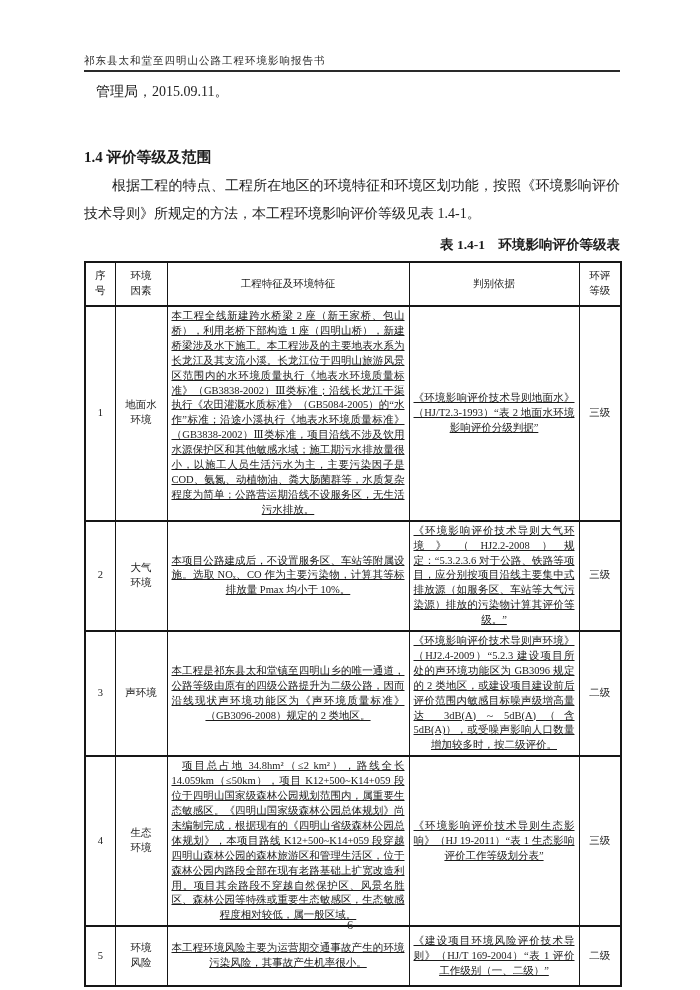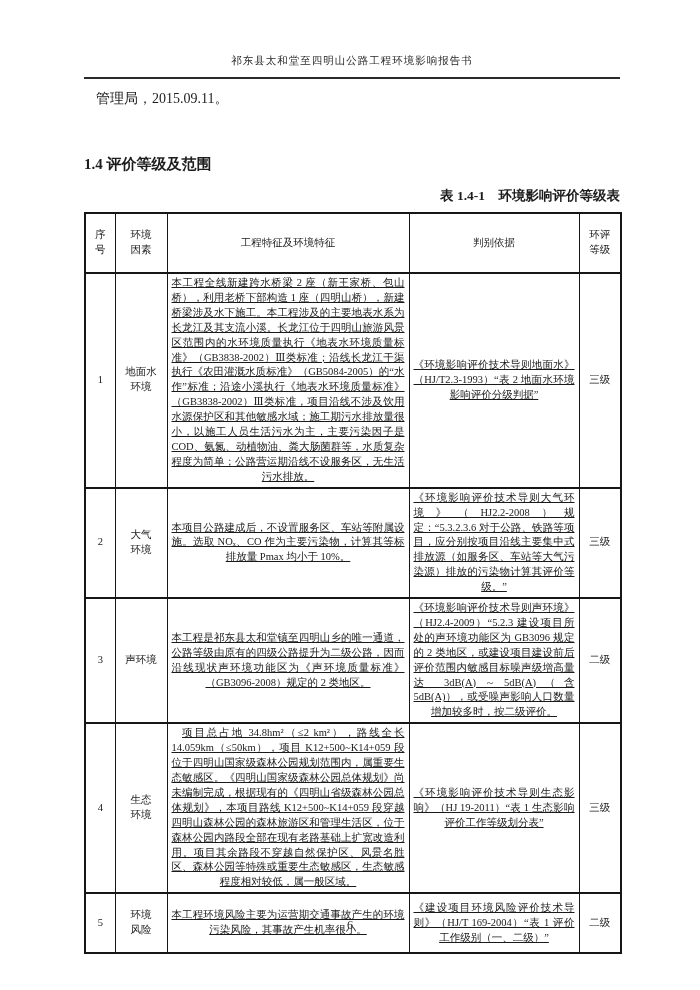--- a/index.html
+++ b/index.html
@@ -8,25 +8,24 @@
     position: relative;
     width: 700px;
     height: 990px;
     margin: 0 auto;
     background: #ffffff;
     color: #1c1c1c;
     font-family: "Liberation Serif", "DejaVu Serif", serif;
     padding: 52px 80px 0 84px;
   }
   .header {
-    text-align: center;
+    text-align: left;
     font-size: 10.5px;
     line-height: 18px;
     letter-spacing: 1px;
-    padding-bottom: 7px;
     border-bottom: 2px solid #2a2a2a;
     color: #2a2a2a;
   }
   .body-text {
     font-size: 14px;
     line-height: 28px;
     margin: 0;
   }
   .mt6  { margin-top: 6px; margin-left: 12px; }
   .indent { text-indent: 2em; }
@@ -58,21 +57,21 @@
   }
   table.grade th, table.grade td {
     border: 1px solid #161616;
     border-bottom-width: 2px;
     vertical-align: middle;
     line-height: 14.9px;
     padding: 2px 4px;
     font-weight: normal;
     color: #1a1a1a;
   }
-  table.grade thead tr { height: 60px; }
+  table.grade thead tr { height: 44px; }
   table.grade tbody tr:nth-child(1) { height: 178px; }
   table.grade tbody tr:nth-child(2) { height: 80px; }
   table.grade tbody tr:nth-child(3) { height: 122px; }
   table.grade tbody tr:nth-child(4) { height: 132px; }
   table.grade tbody tr:nth-child(5) { height: 60px; }
   th.c, td.c { text-align: center; white-space: pre-line; }
   td.feature-cell, td.basis-cell {
     text-align: justify;
     text-align-last: center;
     padding: 3px 5px;
@@ -95,20 +94,21 @@
 <div class="page">
 
   <div class="header">
     <span>祁东县太和堂至四明山公路工程环境影响报告书</span>
   </div>
 
   <p class="body-text mt6">管理局，2015.09.11。</p>
 
   <div class="h-sec">1.4 评价等级及范围</div>
 
+  <p class="body-text indent just">根据工程的特点、工程所在地区的环境特征和环境区划功能，按照《环境影响评价技术导则》所规定的方法，本工程环境影响评价等级见表 1.4-1。</p>
 
   <div class="caption">表 1.4-1　环境影响评价等级表</div>
 
   <table class="grade">
     <colgroup>
       <col style="width:30px">
       <col style="width:52px">
       <col style="width:242px">
       <col style="width:170px">
       <col style="width:42px">

